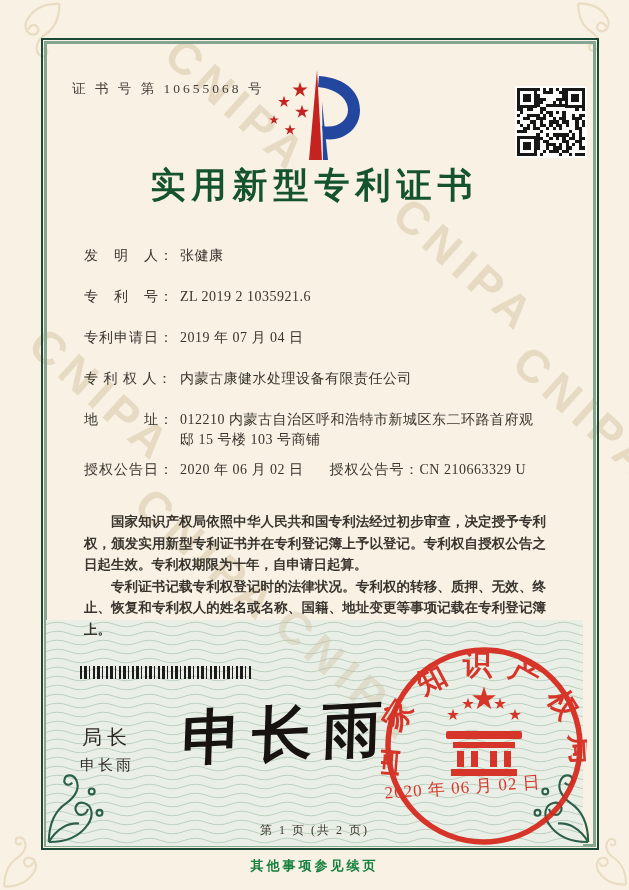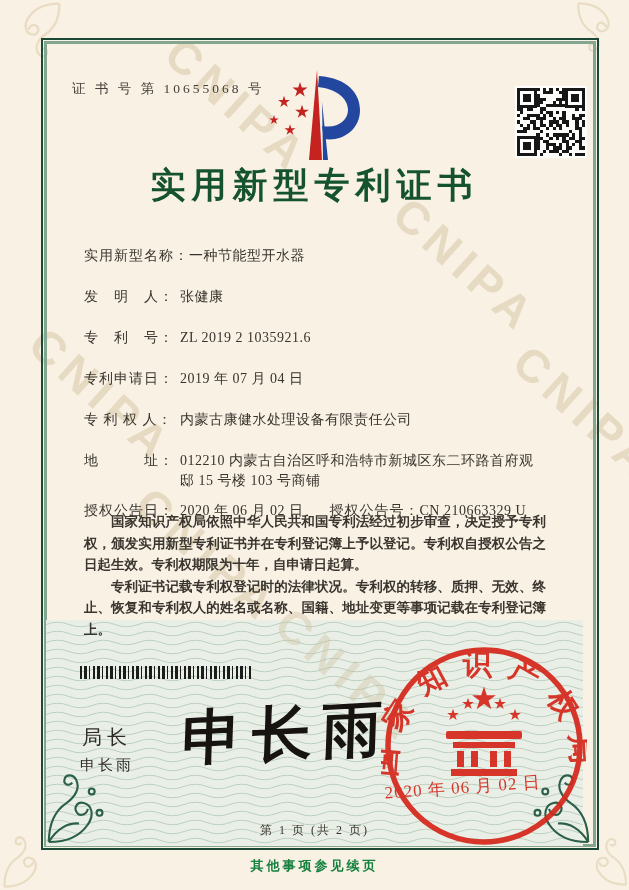--- a/index.html
+++ b/index.html
@@ -582,24 +582,20 @@
       <div></div>
       <div class="on"></div>
       <div class="on"></div>
       <div class="on"></div>
     </div>
 
   <div class="title">实用新型专利证书</div>
 
   <div class="fields">
     <div class="row">
-      <span class="flabel">实用新型名称：</span>
-      <span class="fvalue">一种节能型开水器</span>
-    </div>
-    <div class="row">
       <span class="flabel">发　明　人：</span>
       <span class="fvalue">张健康</span>
     </div>
     <div class="row">
       <span class="flabel">专　利　号：</span>
       <span class="fvalue">ZL 2019 2 1035921.6</span>
     </div>
     <div class="row">
       <span class="flabel">专利申请日：</span>
       <span class="fvalue">2019 年 07 月 04 日</span>

